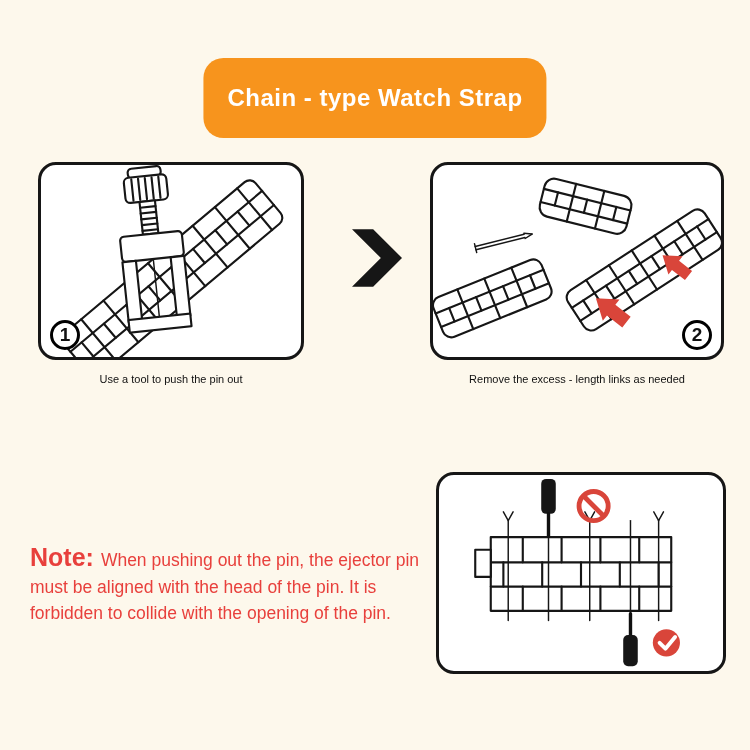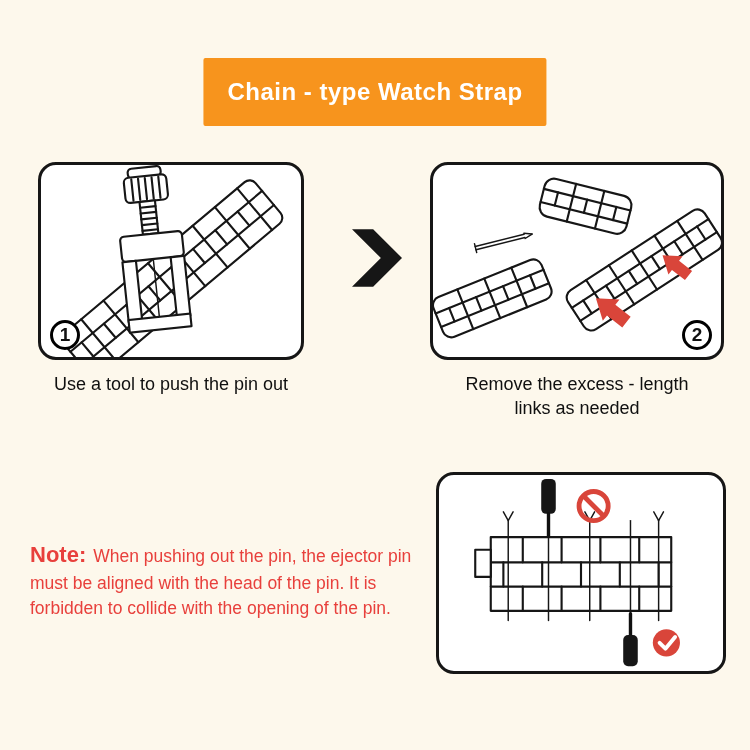--- a/index.html
+++ b/index.html
@@ -13,46 +13,46 @@
   *{box-sizing:border-box;}
   body{margin:0;background:#e9e9e9;}
   .sheet{
     position:relative;width:750px;height:750px;margin:0 auto;
     background:var(--background);overflow:hidden;
     font-family:"Liberation Sans","DejaVu Sans",sans-serif;color:#111;
   }
   .banner{
     position:absolute;top:58px;left:50%;transform:translateX(-50%);
     background:var(--accent-orange);color:#fff;font-weight:bold;font-size:24px;
-    padding:20px 24px;border-radius:2px;white-space:nowrap;letter-spacing:.5px;
+    padding:26px 24px;border-radius:20px;white-space:nowrap;letter-spacing:.5px;
   }
   .panel{
     position:absolute;background:var(--panel-bg);
     border:3px solid var(--line);border-radius:18px;
   }
   .panel svg{position:absolute;inset:0;width:100%;height:100%;overflow:hidden;border-radius:14px;}
   .panel1{left:38px;top:162px;width:266px;height:198px;}
   .panel2{left:430px;top:162px;width:294px;height:198px;}
   .panel3{left:436px;top:472px;width:290px;height:202px;}
   .badge{
     position:absolute;width:30px;height:30px;border:3px solid #000;border-radius:50%;
     display:flex;align-items:center;justify-content:center;
     font-weight:bold;font-size:19px;background:var(--panel-bg);z-index:2;
   }
   .badge-left{left:9px;bottom:7px;}
   .badge-right{right:9px;bottom:7px;}
-  .caption{position:absolute;text-align:center;font-size:18px;line-height:1.35;color:#101010;}
+  .caption{position:absolute;text-align:center;font-size:11px;line-height:1.35;color:#101010;}
   .caption1{left:30px;top:372px;width:282px;}
   .caption2{left:430px;top:372px;width:294px;}
   .caption2 span{display:inline-block;max-width:262px;text-align:center;}
   .chevron{position:absolute;left:352px;top:229px;width:50px;height:58px;}
   .chevron polygon{fill:var(--line);}
   .note{position:absolute;left:30px;top:539px;width:416px;color:var(--note-red);
     font-size:17.5px;line-height:1.45;}
-  .note-label{font-weight:bold;font-size:22px;margin-right:7px;}
+  .note-label{font-weight:bold;font-size:25px;margin-right:7px;}
   
   svg .ink{stroke:var(--line);stroke-width:2.2;fill:none;stroke-linecap:round;stroke-linejoin:round;}
   svg .ink rect{fill:#fff;}
   svg .thin{stroke-width:1.5;}
   svg .solid{fill:var(--line);stroke:none;}
   svg .red-solid{fill:var(--arrow-red);stroke:none;}
   svg .red-stroke{stroke:var(--arrow-red);fill:none;}
   svg .check-tick{stroke:#fff;stroke-width:4;fill:none;stroke-linecap:round;stroke-linejoin:round;}
 </style>
 </head>

